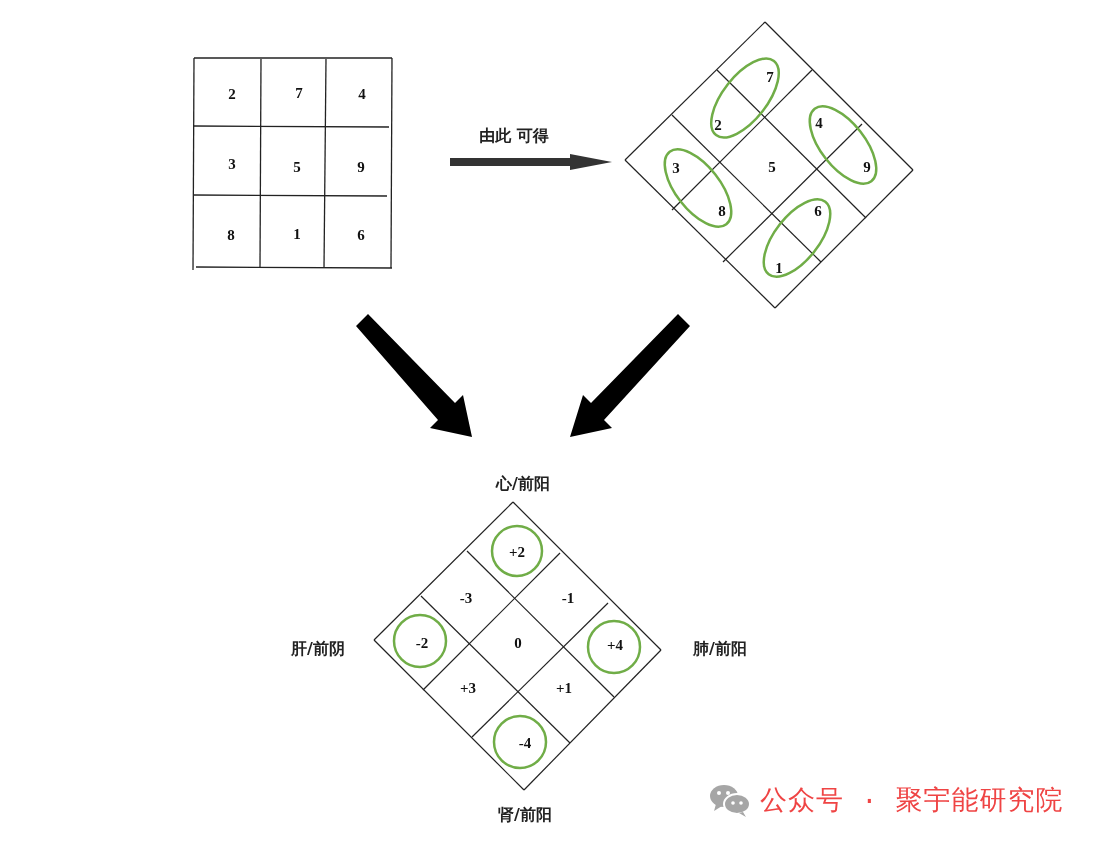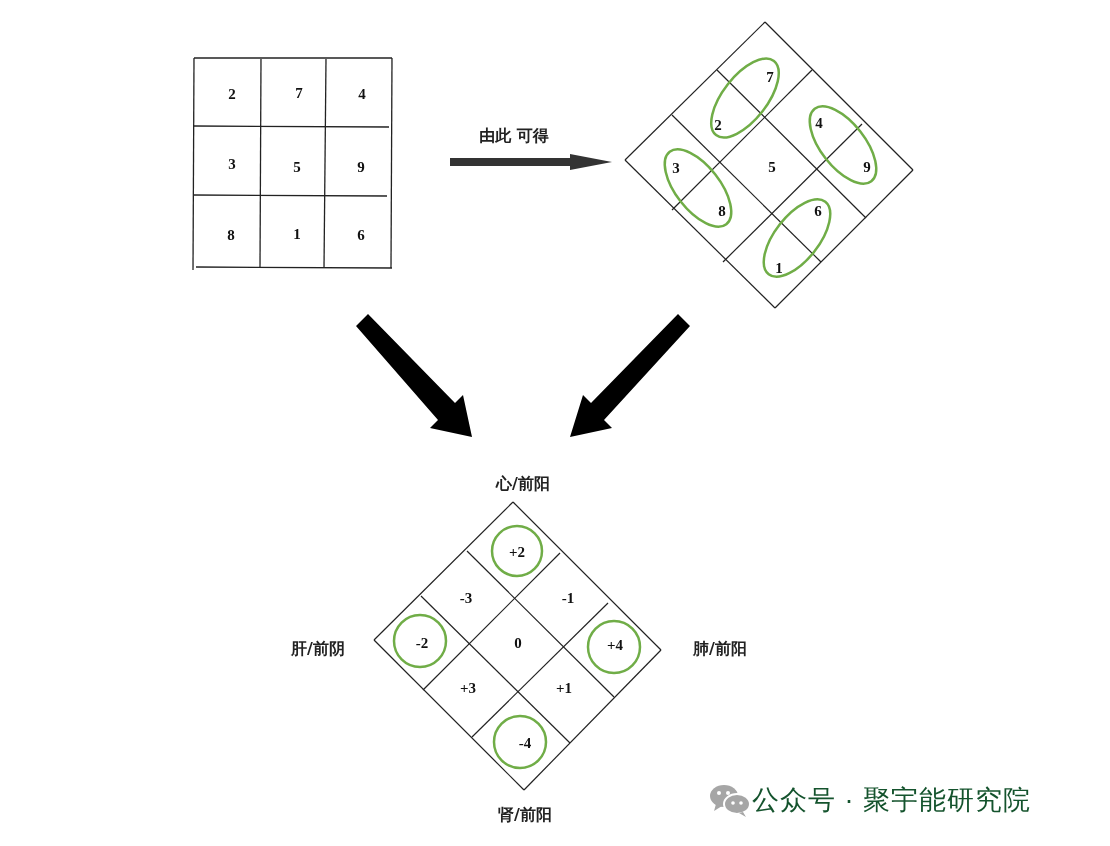--- a/index.html
+++ b/index.html
@@ -1,21 +1,21 @@
 <!DOCTYPE html>
 <html><head>
 <meta charset="utf-8">
 <style>
   html, body { margin: 0; padding: 0; background: #ffffff; }
   body { width: 1110px; height: 846px; position: relative; overflow: hidden; font-family: "Liberation Serif", serif; }
   svg.canvas { position: absolute; left: 0; top: 0; }
   .num { font-family: "Liberation Serif", serif; font-weight: bold; font-size: 15px; fill: #111; }
   .label { font-family: "DejaVu Sans", sans-serif; font-weight: bold; font-size: 16px; fill: #222; }
-  .wm { position: absolute; left: 708px; top: 782px; display: flex; align-items: center; 
-        font-family: Liberation Sans, sans-serif; font-size: 27px; color: #14532d; letter-spacing: 1px; }
+  .wm { position: absolute; left: 708px; top: 782px; display: flex; align-items: center; gap: 8px;
+        font-family: Liberation Mono, monospace; font-size: 27px; color: #ef4444; letter-spacing: 1px; }
 </style>
 </head>
 <body>
 
 <svg class="canvas" width="1110" height="846" viewBox="0 0 1110 846">
 
   <g stroke="#222" stroke-width="1.3" fill="none">
     <line x1="194" y1="58" x2="392" y2="58"></line>
     <line x1="194" y1="126" x2="389" y2="127"></line>
     <line x1="193" y1="195" x2="387" y2="196"></line>

